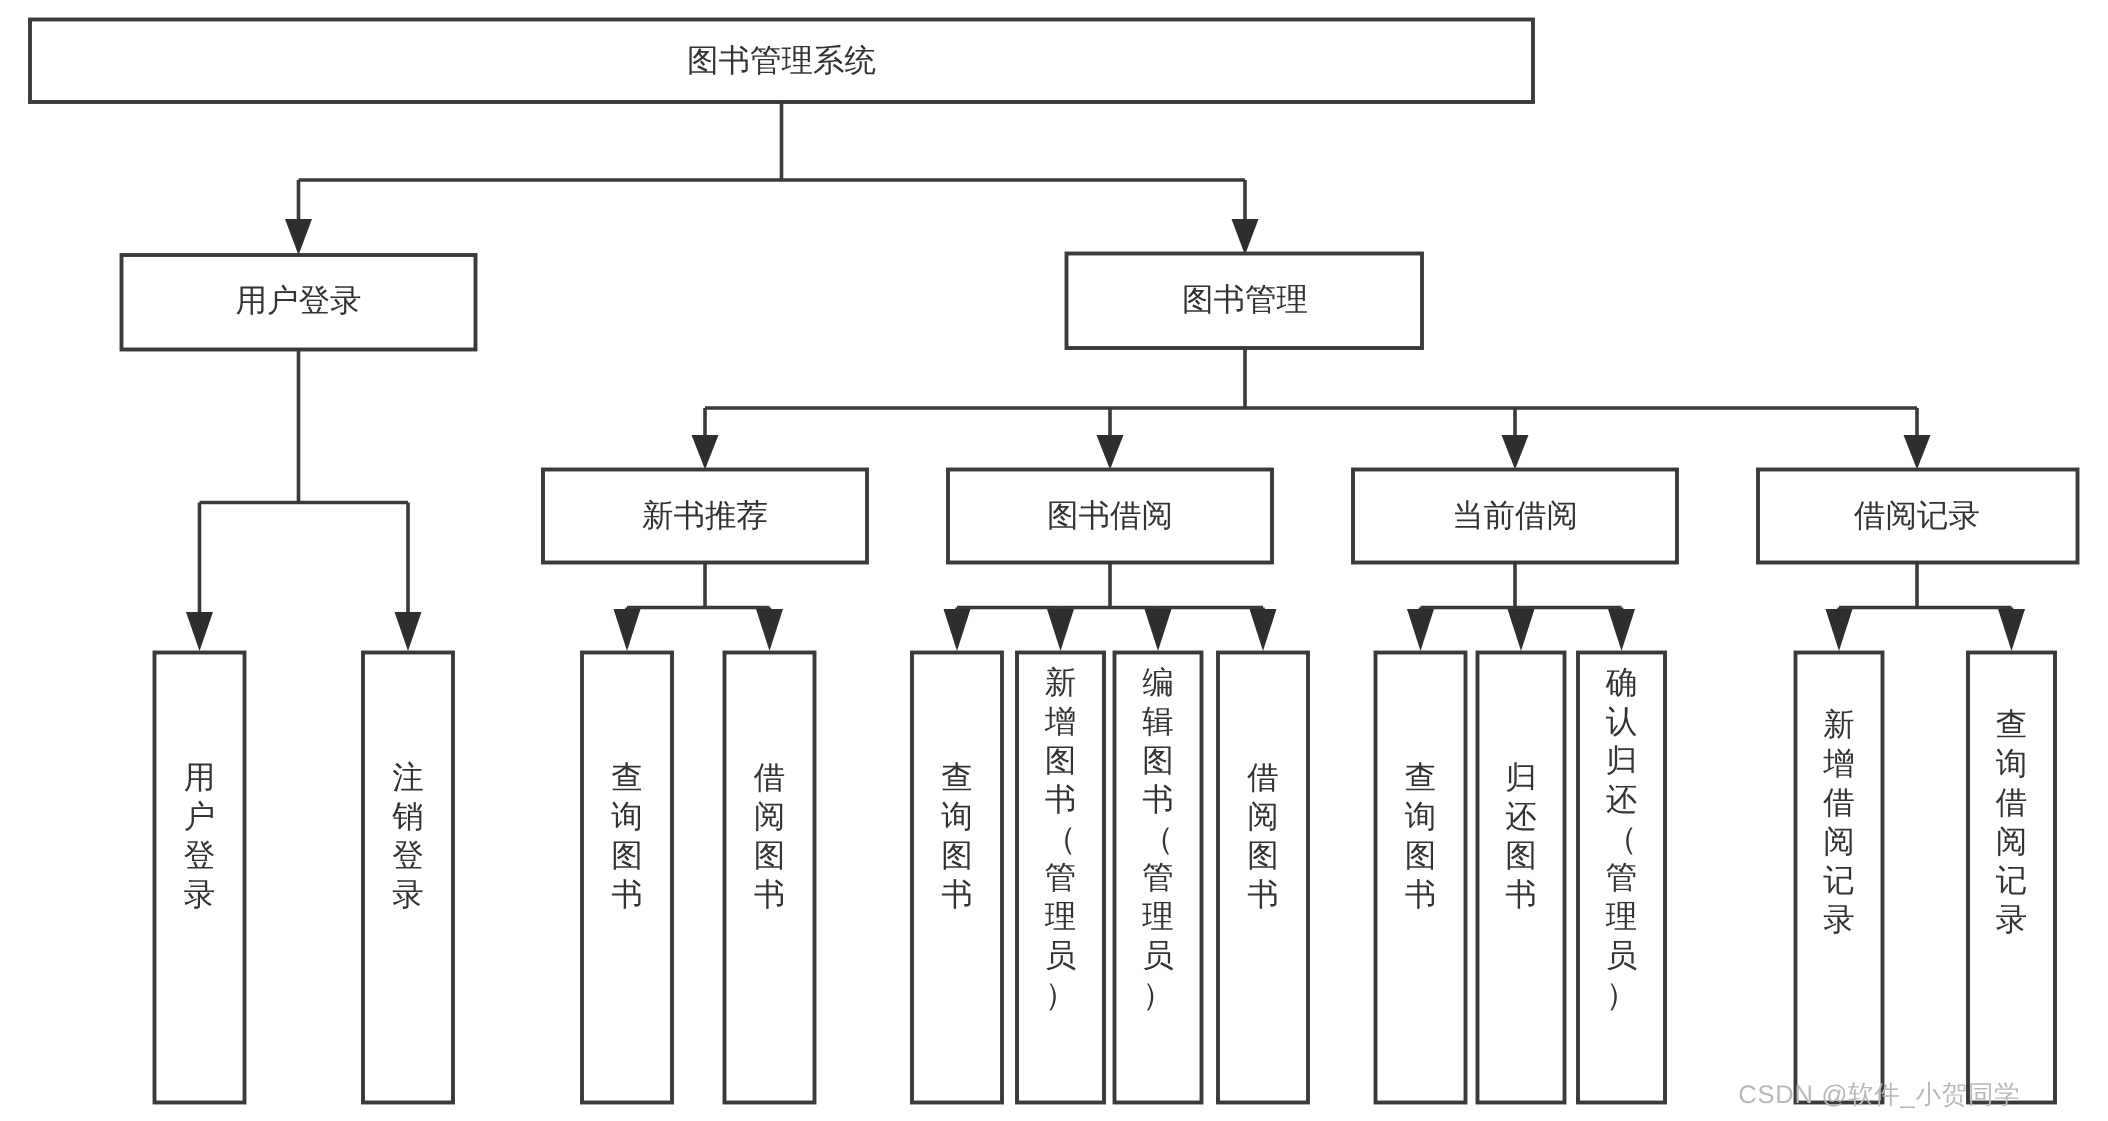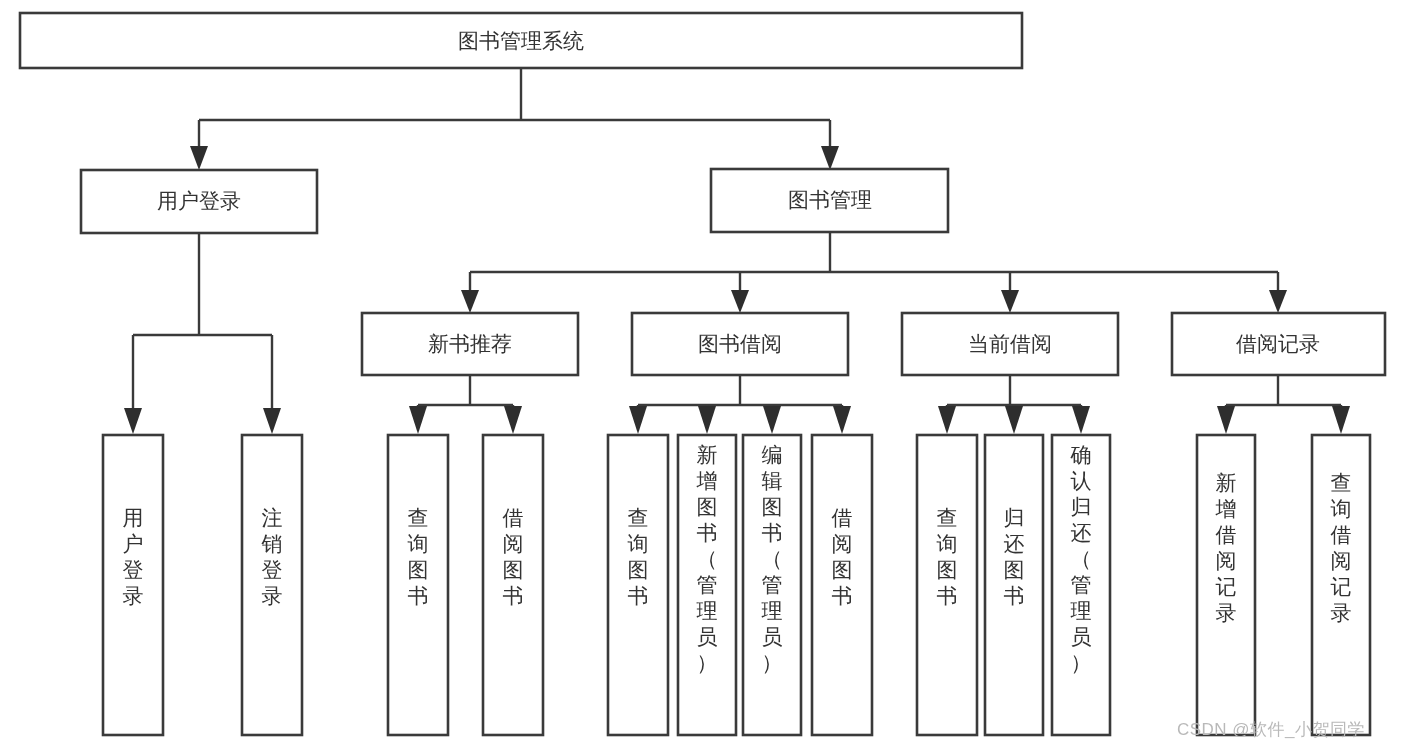--- a/index.html
+++ b/index.html
@@ -50,21 +50,21 @@
     dominant-baseline: middle;
   }
   .node-label-vert {
     fill: #333333;
     font-family: "Liberation Sans", "DejaVu Sans", sans-serif;
     font-size: 21px;
     text-anchor: middle;
   }
   .watermark-text {
     position: absolute;
-    right: 2px;
+    right: 20px;
     bottom: 6px;
     color: #b9b9b9;
     font-size: 17px;
     font-family: "Liberation Sans", "DejaVu Sans", sans-serif;
     letter-spacing: 0.5px;
     white-space: nowrap;
     user-select: none;
   }
 </style>
 </head>

